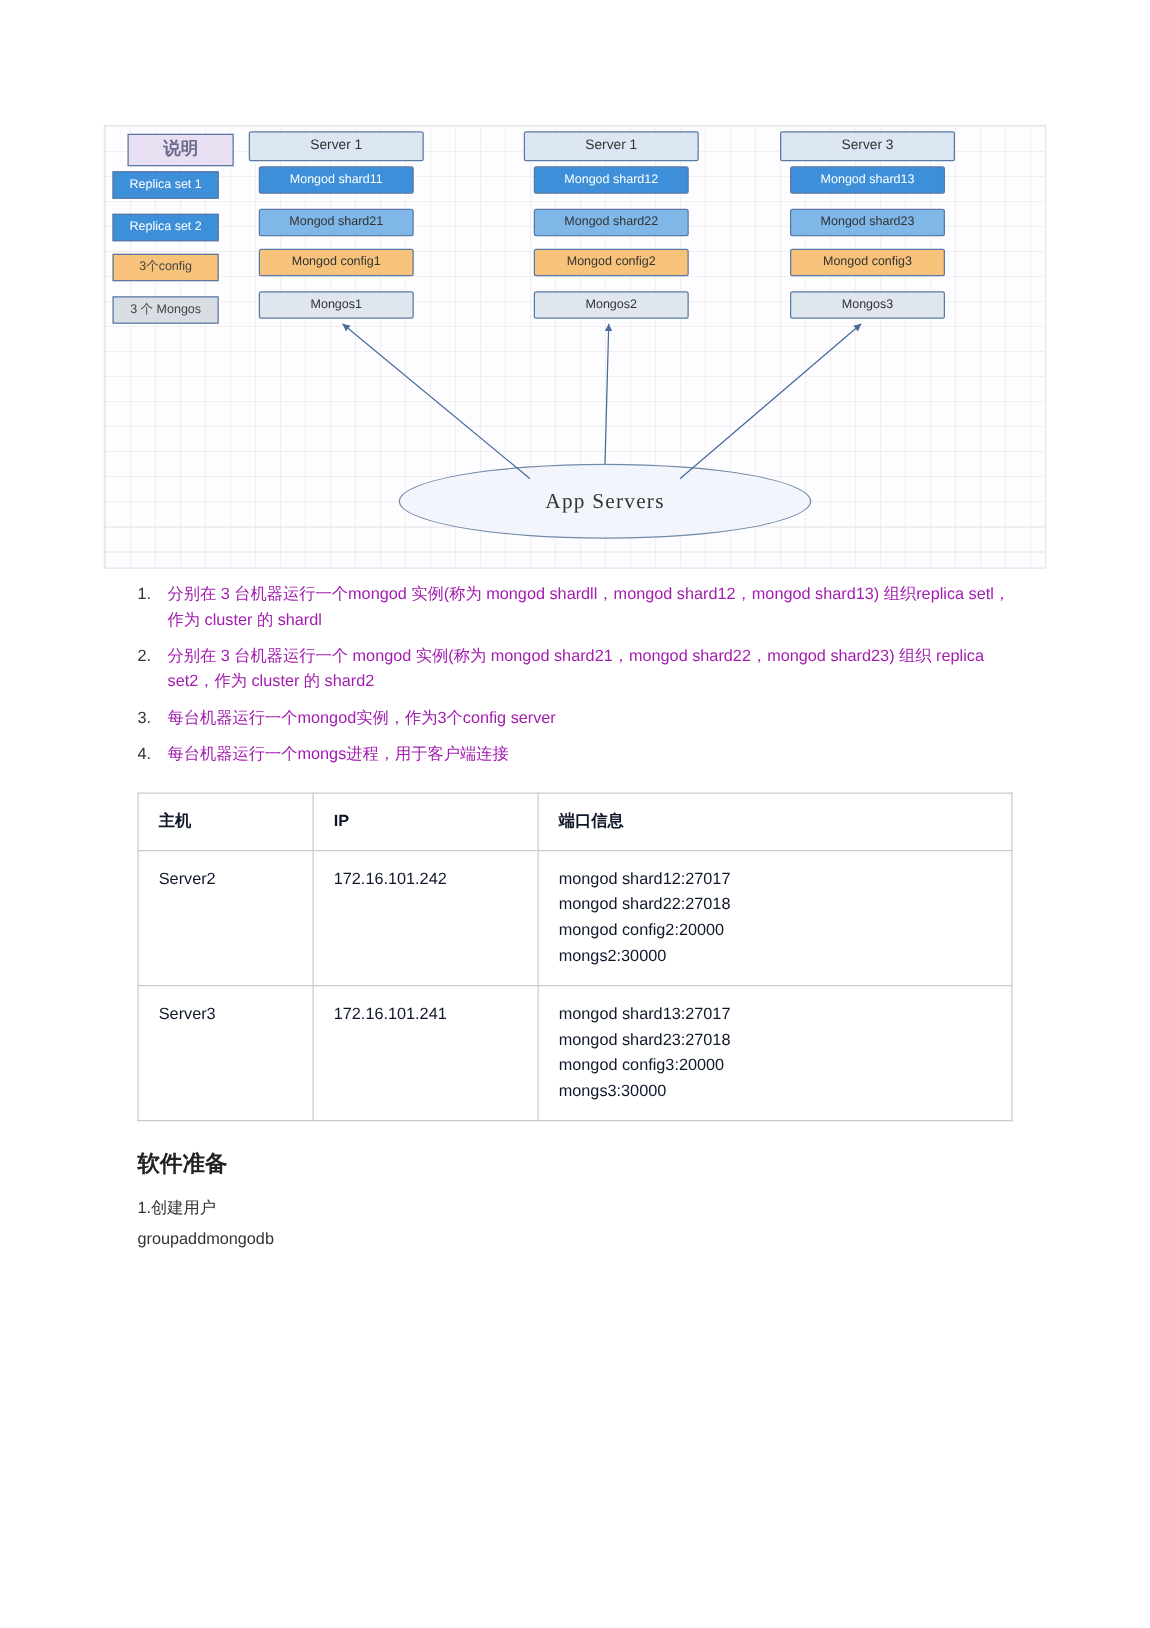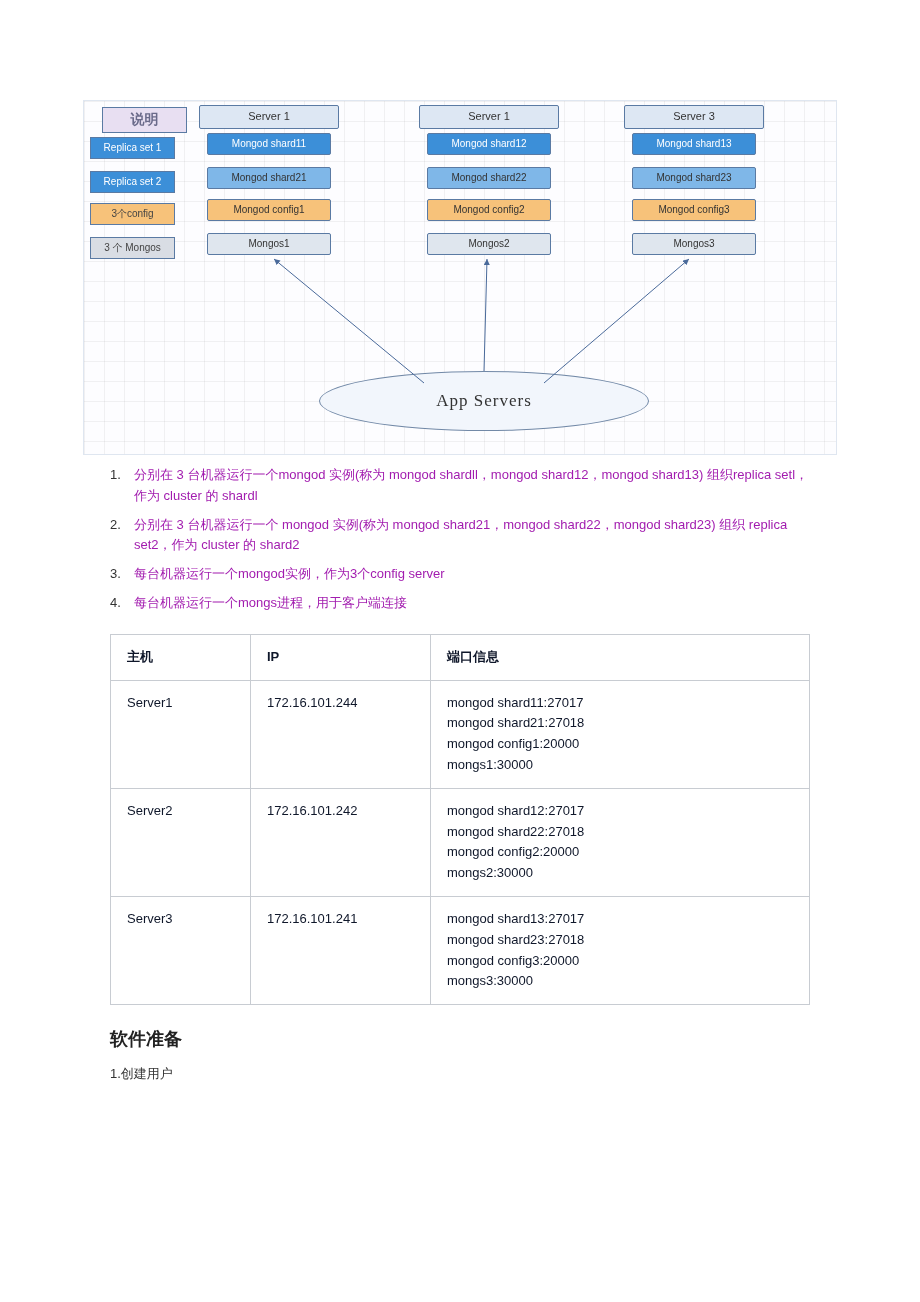--- a/index.html
+++ b/index.html
@@ -187,36 +187,32 @@
       </colgroup>
     <thead>
       <tr>
         <th>主机</th>
         <th>IP</th>
         <th>端口信息</th>
       </tr>
     </thead>
     <tbody>
       <tr>
-        <td>Server1</td>
-        <td>172.16.101.244</td>
-        <td>mongod shard11:27017<br>mongod shard21:27018<br>mongod config1:20000<br>mongs1:30000</td>
-      </tr>
-      <tr>
         <td>Server2</td>
         <td>172.16.101.242</td>
         <td>mongod shard12:27017<br>mongod shard22:27018<br>mongod config2:20000<br>mongs2:30000</td>
       </tr>
       <tr>
         <td>Server3</td>
         <td>172.16.101.241</td>
         <td>mongod shard13:27017<br>mongod shard23:27018<br>mongod config3:20000<br>mongs3:30000</td>
       </tr>
     </tbody>
   </table>
 
   <h2 class="section">软件准备</h2>
 
   <div class="plain">
     <p>1.创建用户</p>
+    <p>groupaddmongodb</p>
   </div>
 
 </div>
 
 </body></html>

